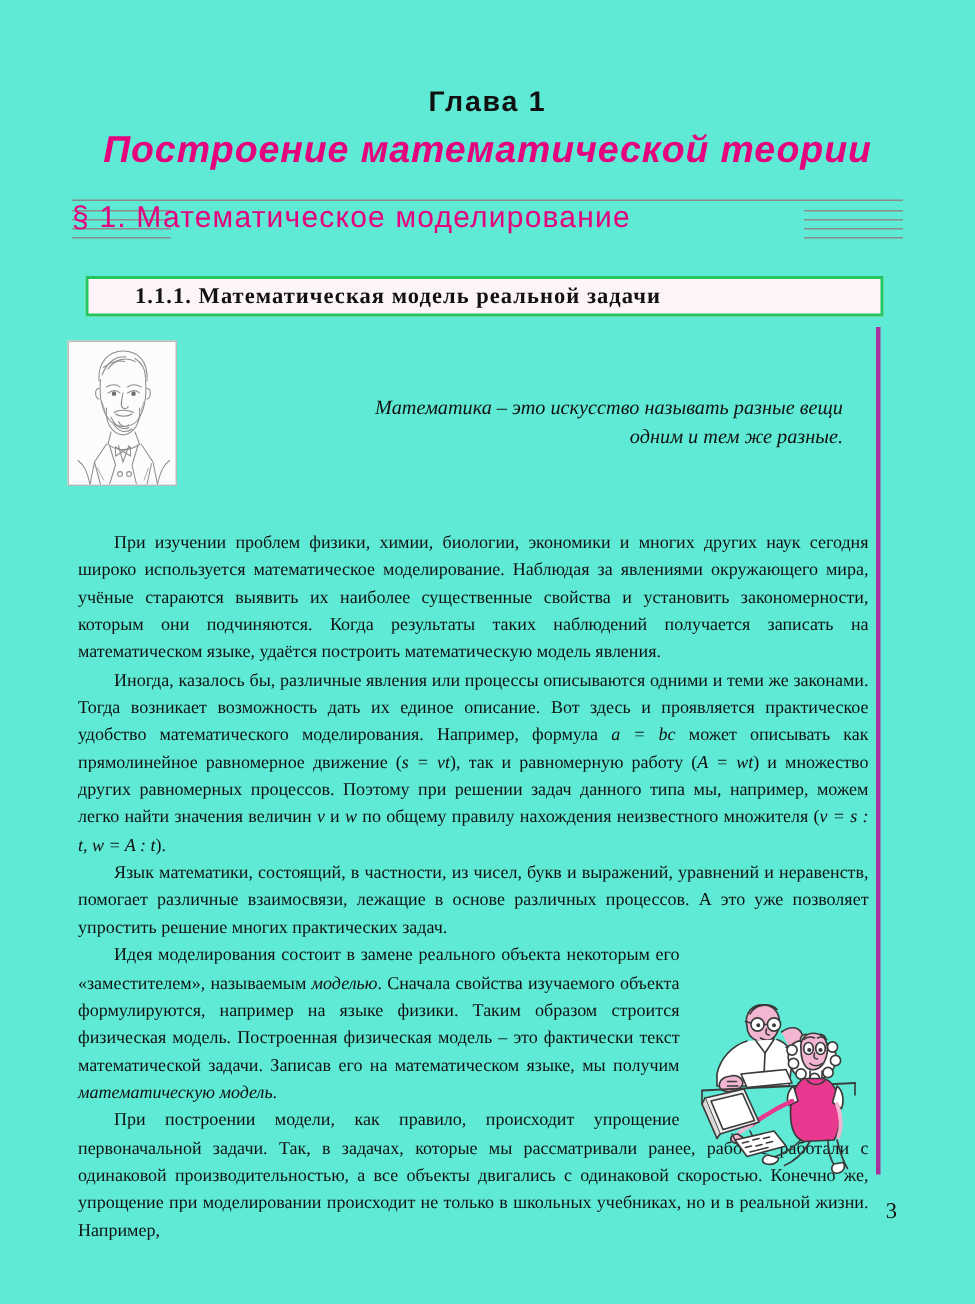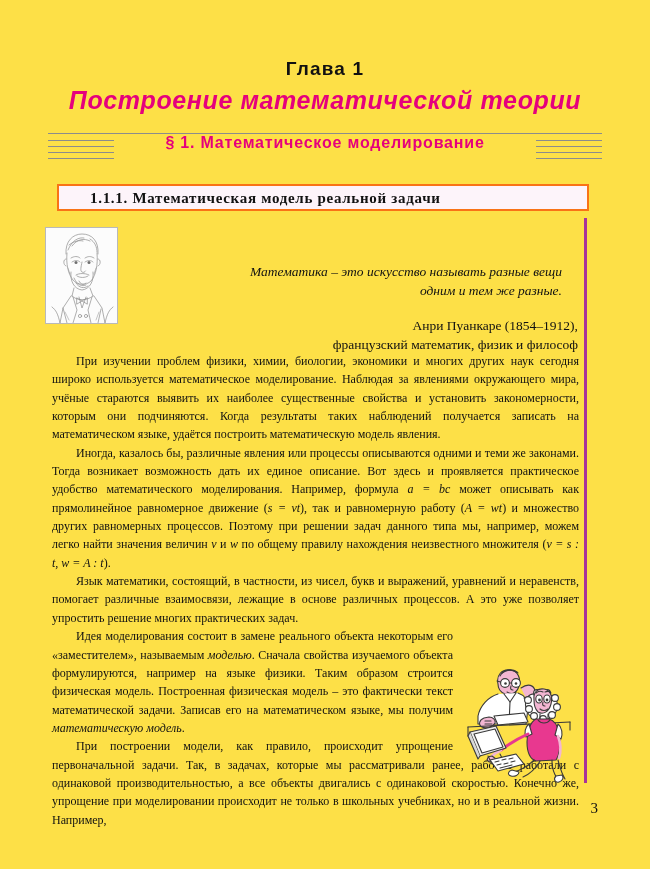--- a/index.html
+++ b/index.html
@@ -10,21 +10,21 @@
   }
   body {
     font-family: "Liberation Serif", serif;
     color: #1a1a1a;
   }
   .page {
     position: relative;
     width: 650px;
     height: 869px;
     margin: 0 auto;
-    background: #fde047;
+    background: #5eead4;
     overflow: hidden;
     box-sizing: border-box;
   }
 
   
   .margin-rule {
     position: absolute;
     left: 584px;
     top: 218px;
     width: 3px;
@@ -86,37 +86,36 @@
     display: block;
     height: 1px;
     background: #8c8c8c;
     margin-bottom: 5px;
   }
   .section-title {
     position: absolute;
     left: 0;
     top: 4px;
     width: 554px;
-    text-align: center;
     font-family: "Liberation Sans", sans-serif;
-    font-weight: bold;
-    font-size: 16px;
+    font-weight: normal;
+    font-size: 20px;
     letter-spacing: 0.8px;
     color: #e5007d;
     white-space: nowrap;
   }
 
   
   .topic-box {
     position: absolute;
     left: 57px;
     top: 184px;
     width: 532px;
     height: 27px;
-    border: 2px solid #f97316;
+    border: 2px solid #22c55e;
     background: #fdf4fa;
     box-sizing: border-box;
   }
   .topic-box-label {
     position: absolute;
     left: 31px;
     top: 4px;
     font-family: "Liberation Serif", serif;
     font-weight: bold;
     font-size: 15px;
@@ -306,24 +305,20 @@
         <path d="M19 84 L23 92" stroke-width="0.5"></path>
         <path d="M53 84 L50 92" stroke-width="0.5"></path>
       </g>
     </svg>
   </div>
 
   <div class="epigraph">
     <p class="epigraph-quote">
       <span>Математика – это искусство называть разные вещи</span><br>
       <span>одним и тем же разные.</span>
-    </p>
-    <p class="epigraph-attr">
-      <span>Анри Пуанкаре (1854–1912),</span><br>
-      <span>французский математик, физик и философ</span>
     </p>
   </div>
 
   <div class="body-text">
 
     <p>При изучении проблем физики, химии, биологии, экономики и многих других наук сегодня широко используется математическое моделирование. Наблюдая за явлениями окружающего мира, учёные стараются выявить их наиболее существенные свойства и установить закономерности, которым они подчиняются. Когда результаты таких наблюдений получается записать на математическом языке, удаётся построить математическую модель явления.</p>
 
     <p>
       <span>Иногда, казалось бы, различные явления или процессы описываются одними и теми же законами. Тогда возникает возможность дать их единое описание. Вот здесь и проявляется практическое удобство математического моделирования. Например, формула </span><i>a = bc</i><span> может описывать как прямолинейное равномерное движение (</span><i>s = vt</i><span>), так и равномерную работу (</span><i>A = wt</i><span>) и множество других равномерных процессов. Поэтому при решении задач данного типа мы, например, можем легко найти значения величин </span><i>v</i><span> и </span><i>w</i><span> по общему правилу нахождения неизвестного множителя (</span><i>v = s : t</i><span>, </span><i>w = A : t</i><span>).</span>
     </p>

